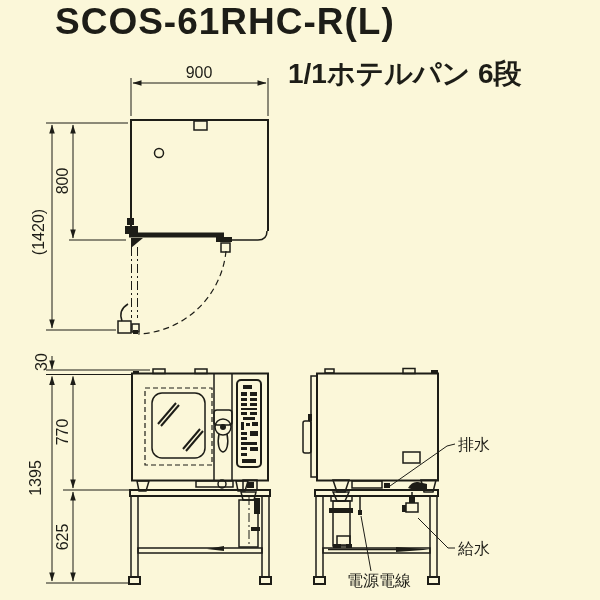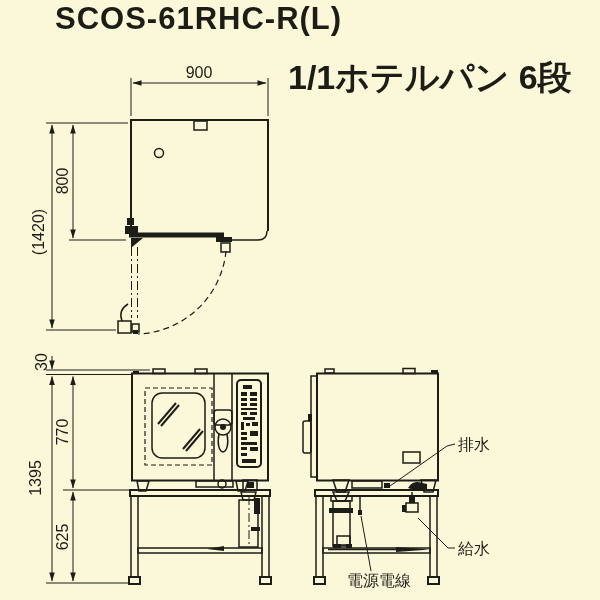--- a/index.html
+++ b/index.html
@@ -9,26 +9,26 @@
   html,body{margin:0;padding:0;}
   body{
     width:600px;height:600px;
     background:var(--bg);
     font-family:"Liberation Sans","DejaVu Sans",sans-serif;
     position:relative;overflow:hidden;
     color:var(--line);
   }
   .title{
     position:absolute;left:55px;top:1px;
-    font-size:31px;font-weight:bold;letter-spacing:1px;
+    font-size:37px;font-weight:bold;letter-spacing:1px;
     white-space:nowrap;
   }
   .subtitle{
     position:absolute;left:288px;top:55px;
-    font-size:34px;font-weight:600;letter-spacing:0px;
+    font-size:28px;font-weight:600;letter-spacing:0px;
     white-space:nowrap;
   }
   svg{position:absolute;left:0;top:0;}
   .ln{fill:none;stroke:var(--line);stroke-width:1.5;}
   .ln2{fill:none;stroke:var(--line);stroke-width:2;}
   .thin{fill:none;stroke:var(--line);stroke-width:1;}
   .dim{fill:none;stroke:var(--line);stroke-width:1;}
   .blk{fill:var(--line);stroke:none;}
   .dd{fill:none;stroke:var(--line);stroke-width:1;stroke-dasharray:9 3 2 3;}
   .dash{fill:none;stroke:var(--line);stroke-width:1.2;stroke-dasharray:6 4;}

